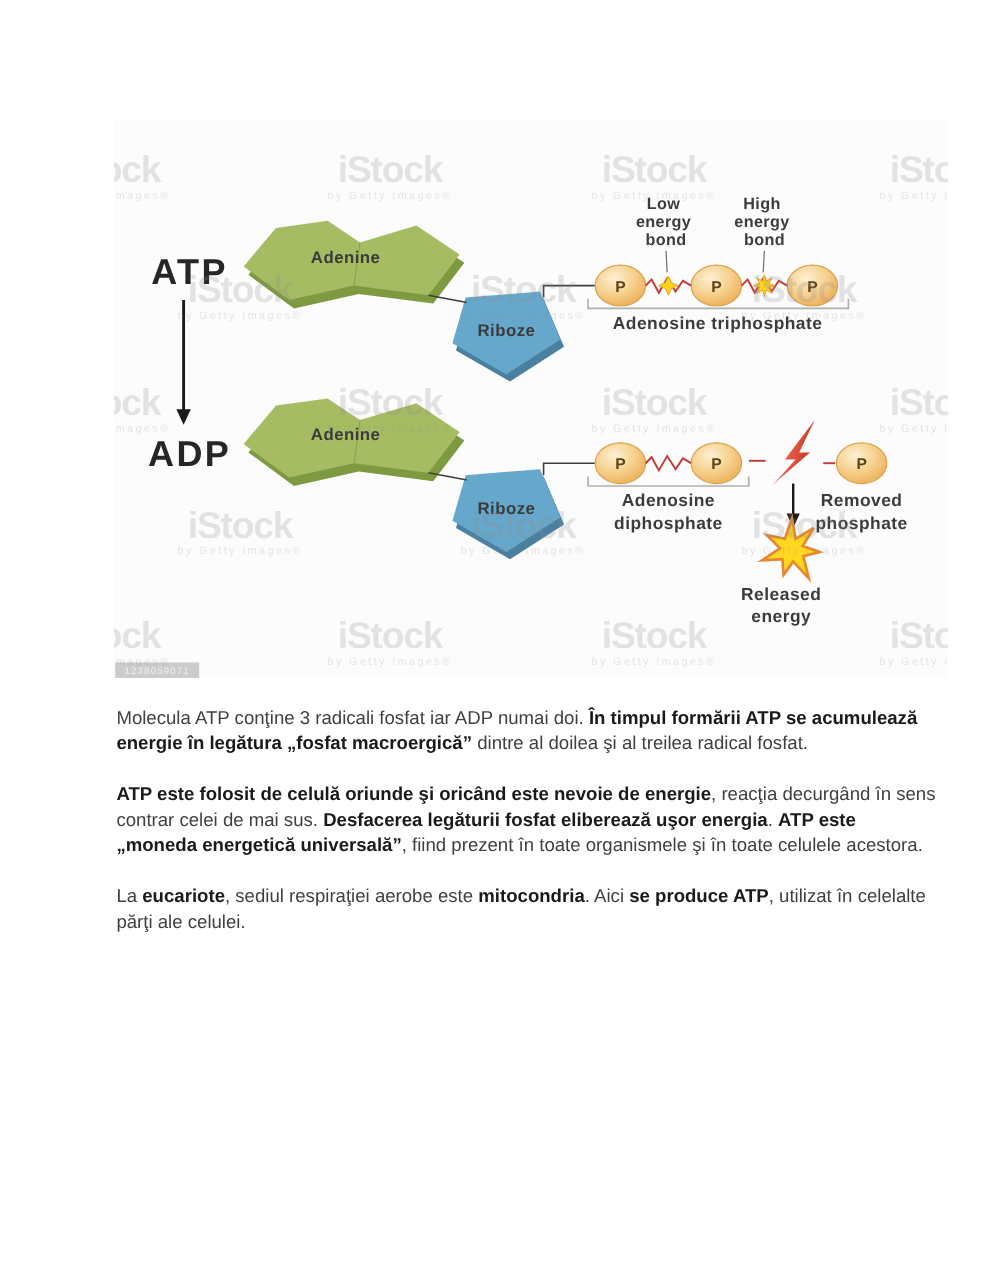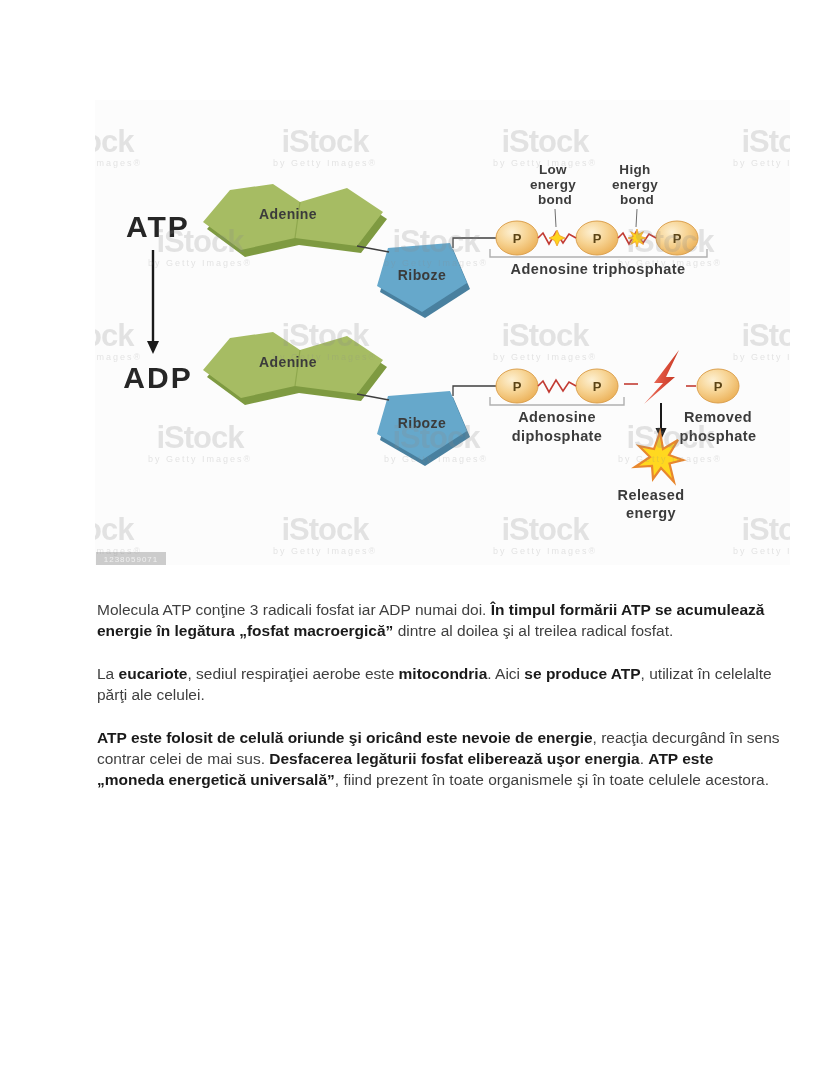--- a/index.html
+++ b/index.html
@@ -23,21 +23,21 @@
   
   .t-big {font:bold 30px "Liberation Sans",sans-serif;fill:#262626;letter-spacing:2px;text-anchor:middle;}
   .t-lab {font:600 14px "Liberation Sans",sans-serif;fill:#3b3b3b;letter-spacing:.4px;text-anchor:middle;}
   .t-chain {font:600 14.5px "Liberation Sans",sans-serif;fill:#3b3b3b;letter-spacing:.4px;text-anchor:middle;}
   .t-small {font:600 13.5px "Liberation Sans",sans-serif;fill:#3c3c3c;letter-spacing:.3px;text-anchor:middle;}
   .t-p {font:bold 13px "Liberation Sans",sans-serif;fill:#5b4416;text-anchor:middle;}
   .t-credit {font:8px "Liberation Sans",sans-serif;fill:#f0f0f0;letter-spacing:1px;text-anchor:middle;}
   
   .article{
     position:absolute;left:97px;top:588px;width:684px;
-    color:#3f3f3f;font-size:15.5px;line-height:21px;margin-top:11px;
+    color:#3f3f3f;font-size:15.5px;line-height:21px;
   }
   .article p{margin:0 0 22px 0;}
   .article .b{font-weight:bold;color:#1a1a1a;}
 </style>
 </head>
 <body>
 
 <div class="figure">
 
   <svg width="695" height="465" viewBox="0 0 695 465">
@@ -200,15 +200,15 @@
       </div>
       <div class="wm" style="left: 690px; top: 414px;">
         <div class="wb">iStock</div>
         <div class="ws">by Getty Images®</div>
       </div>
     </div>
 </div>
 
 <div class="article">
   <p><span>Molecula ATP conţine 3 radicali fosfat iar ADP numai doi. </span><span class="b">În timpul formării ATP se acumulează energie în legătura „fosfat macroergică”</span><span> dintre al doilea şi al treilea radical fosfat.</span></p>
+  <p><span class="b">ATP este folosit de celulă oriunde şi oricând este nevoie de energie</span><span>, reacţia decurgând în sens contrar celei de mai sus. </span><span class="b">Desfacerea legăturii fosfat eliberează uşor energia</span><span>. </span><span class="b">ATP este „moneda energetică universală”</span><span>, fiind prezent în toate organismele şi în toate celulele acestora.</span></p>
   <p><span>La </span><span class="b">eucariote</span><span>, sediul respiraţiei aerobe este </span><span class="b">mitocondria</span><span>. Aici </span><span class="b">se produce ATP</span><span>, utilizat în celelalte părţi ale celulei.</span></p>
-  <p><span class="b">ATP este folosit de celulă oriunde şi oricând este nevoie de energie</span><span>, reacţia decurgând în sens contrar celei de mai sus. </span><span class="b">Desfacerea legăturii fosfat eliberează uşor energia</span><span>. </span><span class="b">ATP este „moneda energetică universală”</span><span>, fiind prezent în toate organismele şi în toate celulele acestora.</span></p>
 </div>
 
 </body></html>

